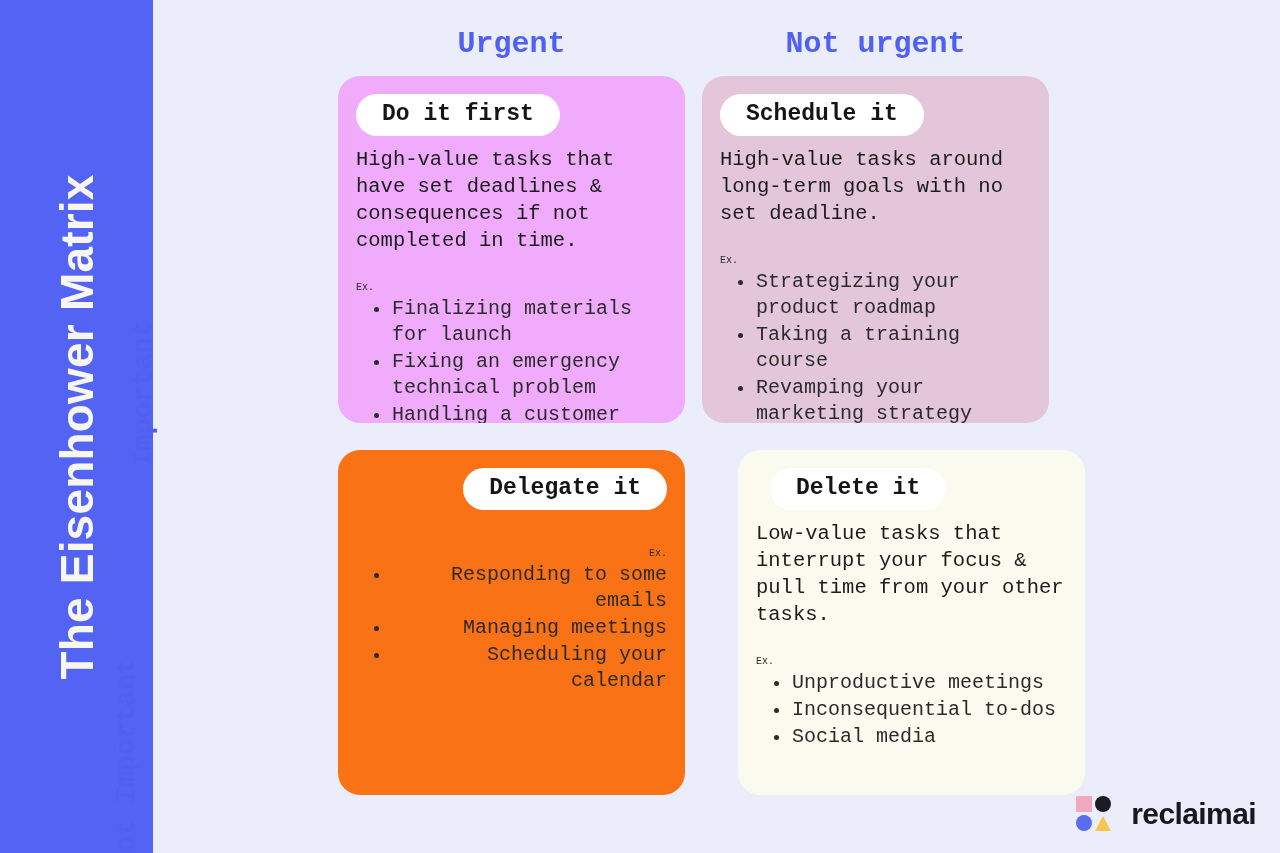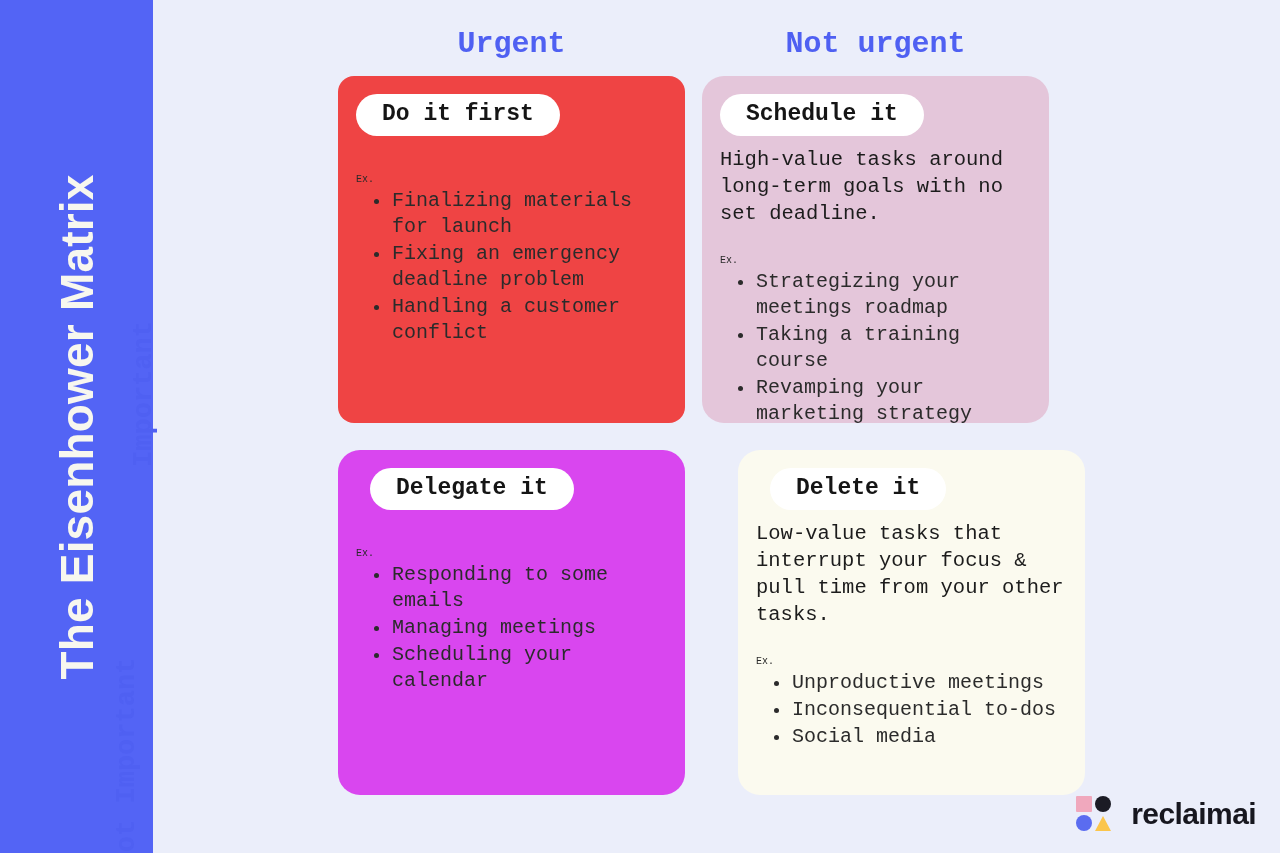--- a/index.html
+++ b/index.html
@@ -120,23 +120,23 @@
   }
 
   
   .quadrant {
     position: absolute;
     border-radius: 22px;
     box-sizing: border-box;
     padding: 18px 18px 16px 18px;
     overflow: hidden;
   }
-  #quadrant-do-it-first   { left: 199px; top: 76px;  width: 347px; height: 347px; background: #ef4444; border-radius: 16px; }
+  #quadrant-do-it-first   { left: 199px; top: 76px;  width: 347px; height: 347px; background: #f0abfc; }
   #quadrant-schedule-it   { left: 563px; top: 76px;  width: 347px; height: 347px; background: #e4c6da; }
-  #quadrant-delegate-it   { left: 199px; top: 450px; width: 347px; height: 345px; background: #d946ef; }
+  #quadrant-delegate-it   { left: 199px; top: 450px; width: 347px; height: 345px; background: #f97316; text-align: right; }
   #quadrant-delete-it     { left: 563px; top: 450px; width: 347px; height: 345px; background: #fbfaef; margin-left: 36px; }
 
   .quadrant-badge {
     display: inline-block;
     background: #ffffff;
     border-radius: 999px;
     padding: 8px 26px 9px 26px;
     font-size: 23px;
     font-weight: 700;
     color: #151515;
@@ -235,34 +235,35 @@
 
     <div class="row-label" id="row-label-important">
       <span class="row-label-text">Important</span>
     </div>
     <div class="row-label" id="row-label-not-important">
       <span class="row-label-text">Not Important</span>
     </div>
 
     <div class="quadrant" id="quadrant-do-it-first">
       <div class="quadrant-badge">Do it first</div>
+      <p class="quadrant-desc">High-value tasks that have set deadlines &amp; consequences if not completed in time.</p>
       <p class="quadrant-ex-label">Ex.</p>
       <ul class="quadrant-list">
         <li>Finalizing materials for launch</li>
-        <li>Fixing an emergency deadline problem</li>
+        <li>Fixing an emergency technical problem</li>
         <li>Handling a customer conflict</li>
       </ul>
     </div>
 
     <div class="quadrant" id="quadrant-schedule-it">
       <div class="quadrant-badge">Schedule it</div>
       <p class="quadrant-desc">High-value tasks around long-term goals with no set deadline.</p>
       <p class="quadrant-ex-label">Ex.</p>
       <ul class="quadrant-list">
-        <li>Strategizing your meetings roadmap</li>
+        <li>Strategizing your product roadmap</li>
         <li>Taking a training course</li>
         <li>Revamping your marketing strategy</li>
       </ul>
     </div>
 
     <div class="quadrant" id="quadrant-delegate-it">
       <div class="quadrant-badge">Delegate it</div>
       <p class="quadrant-ex-label">Ex.</p>
       <ul class="quadrant-list">
         <li>Responding to some emails</li>

